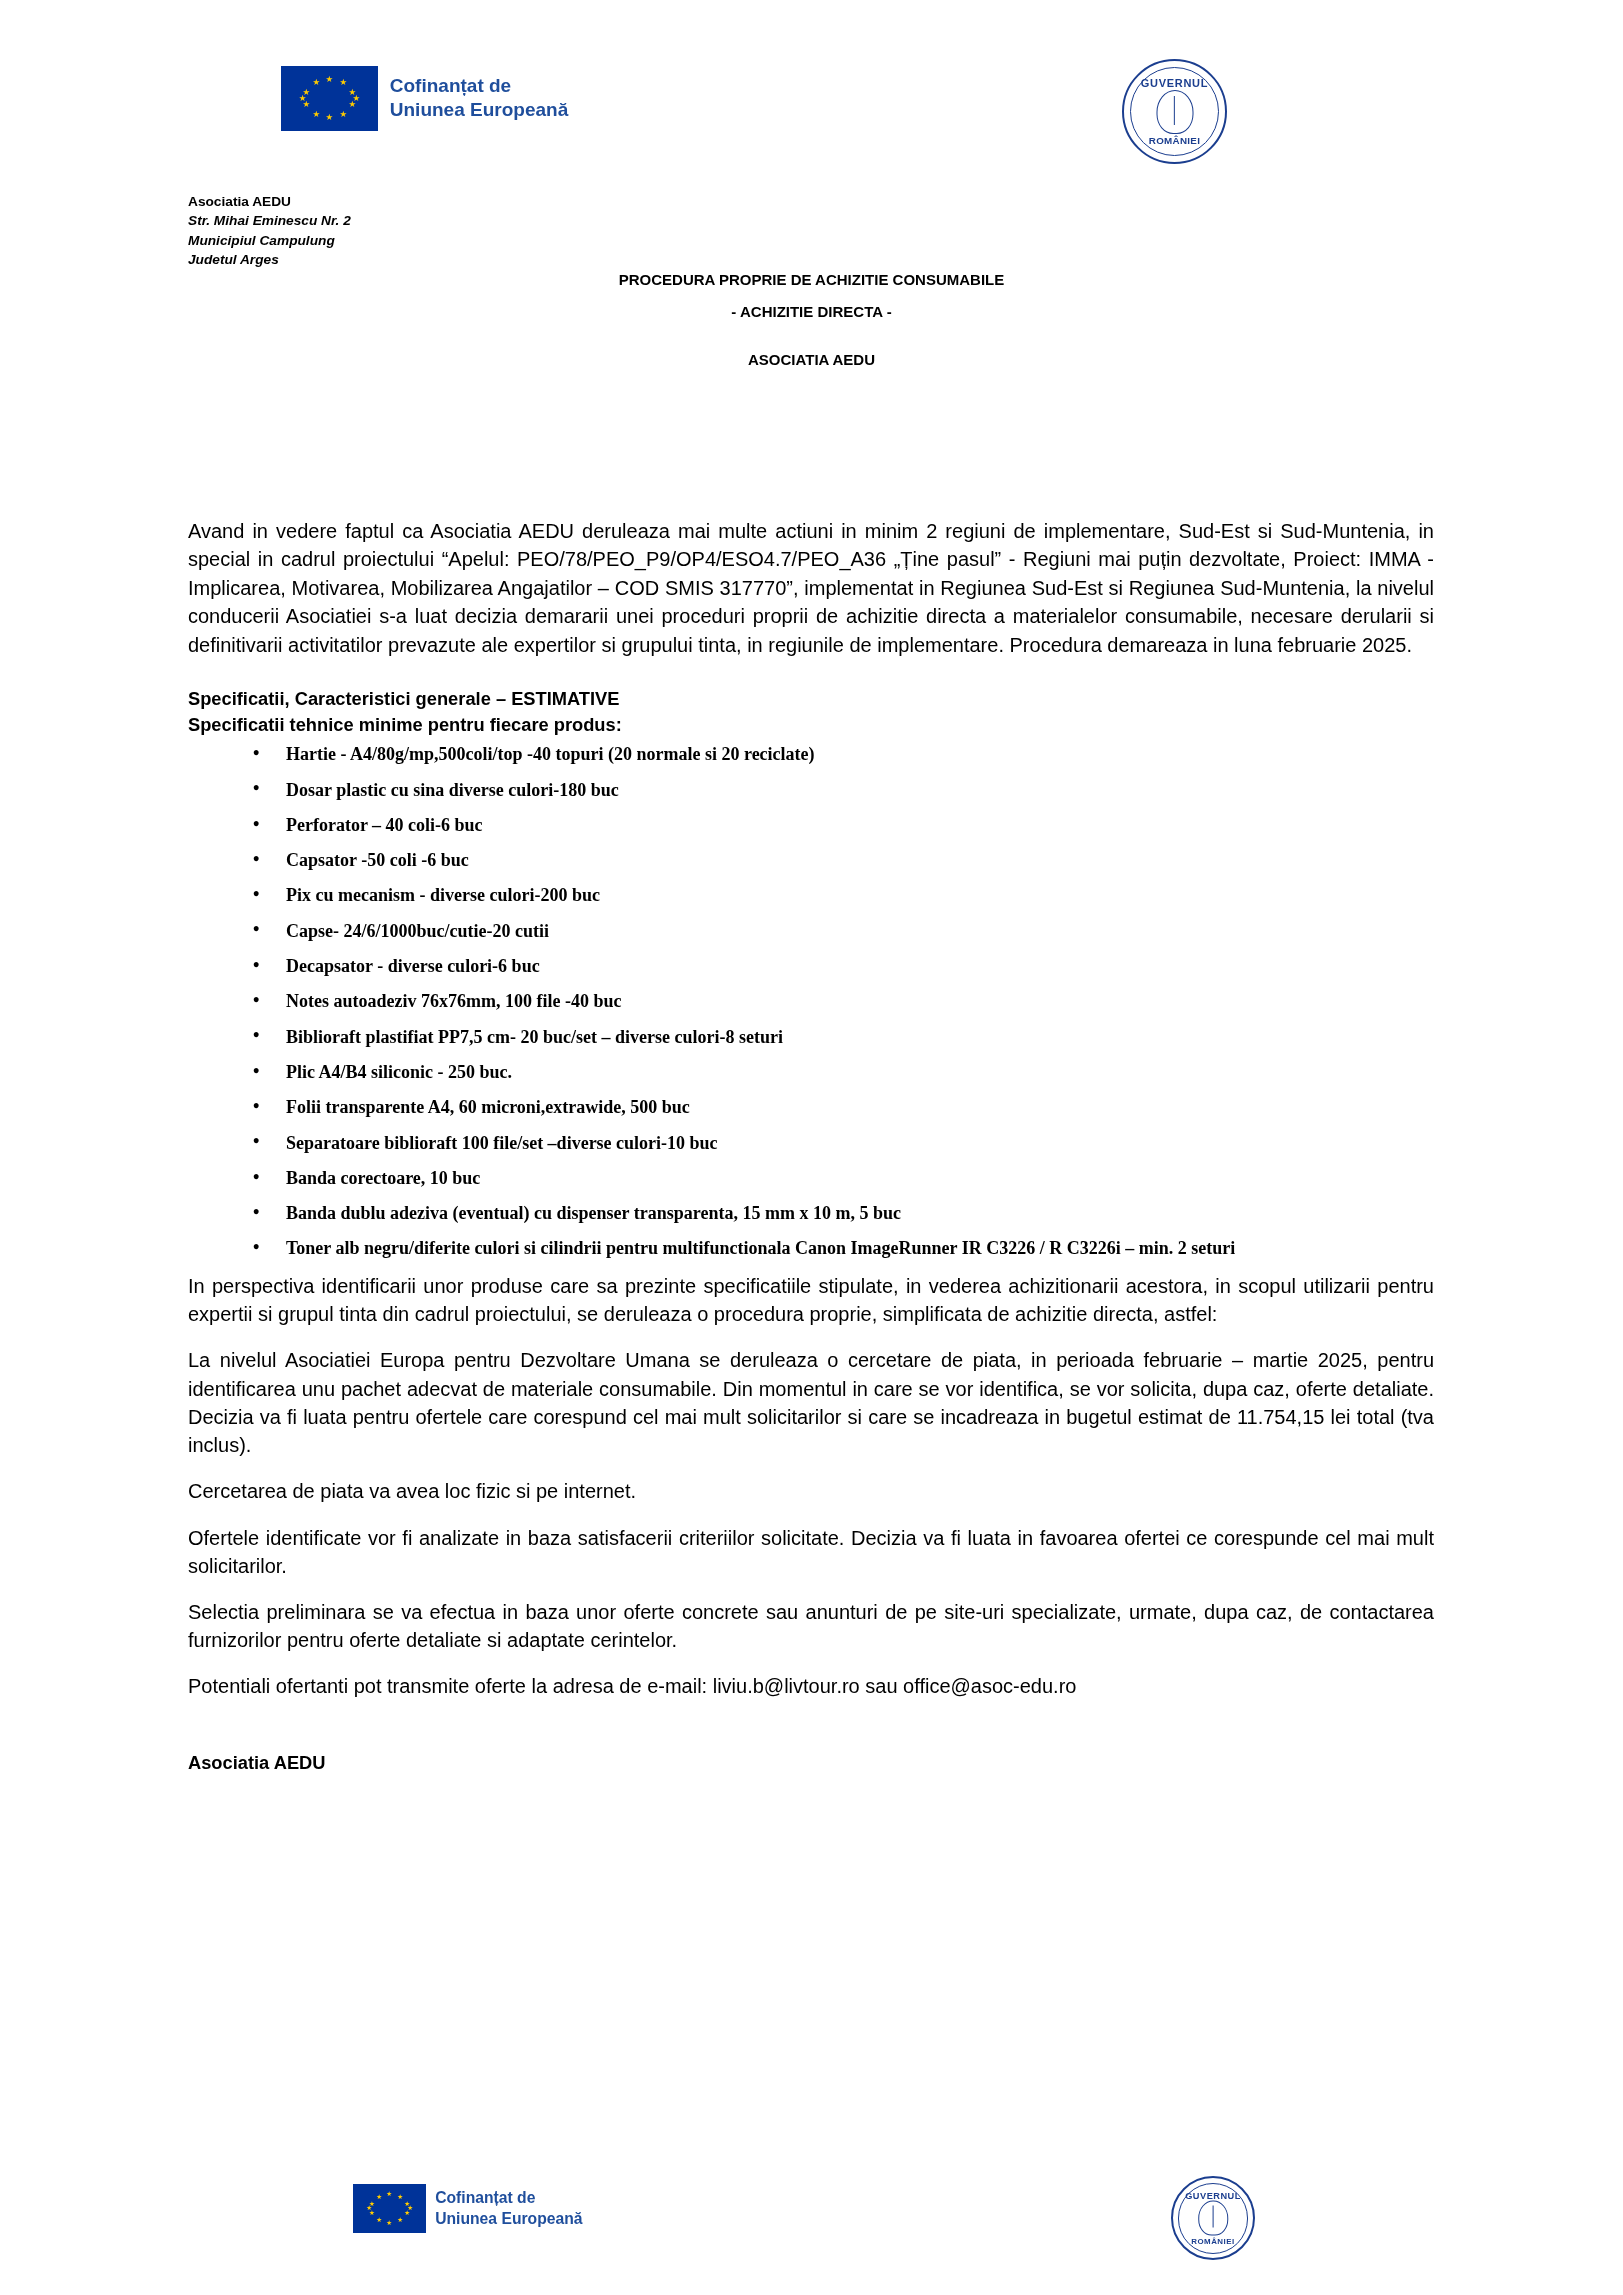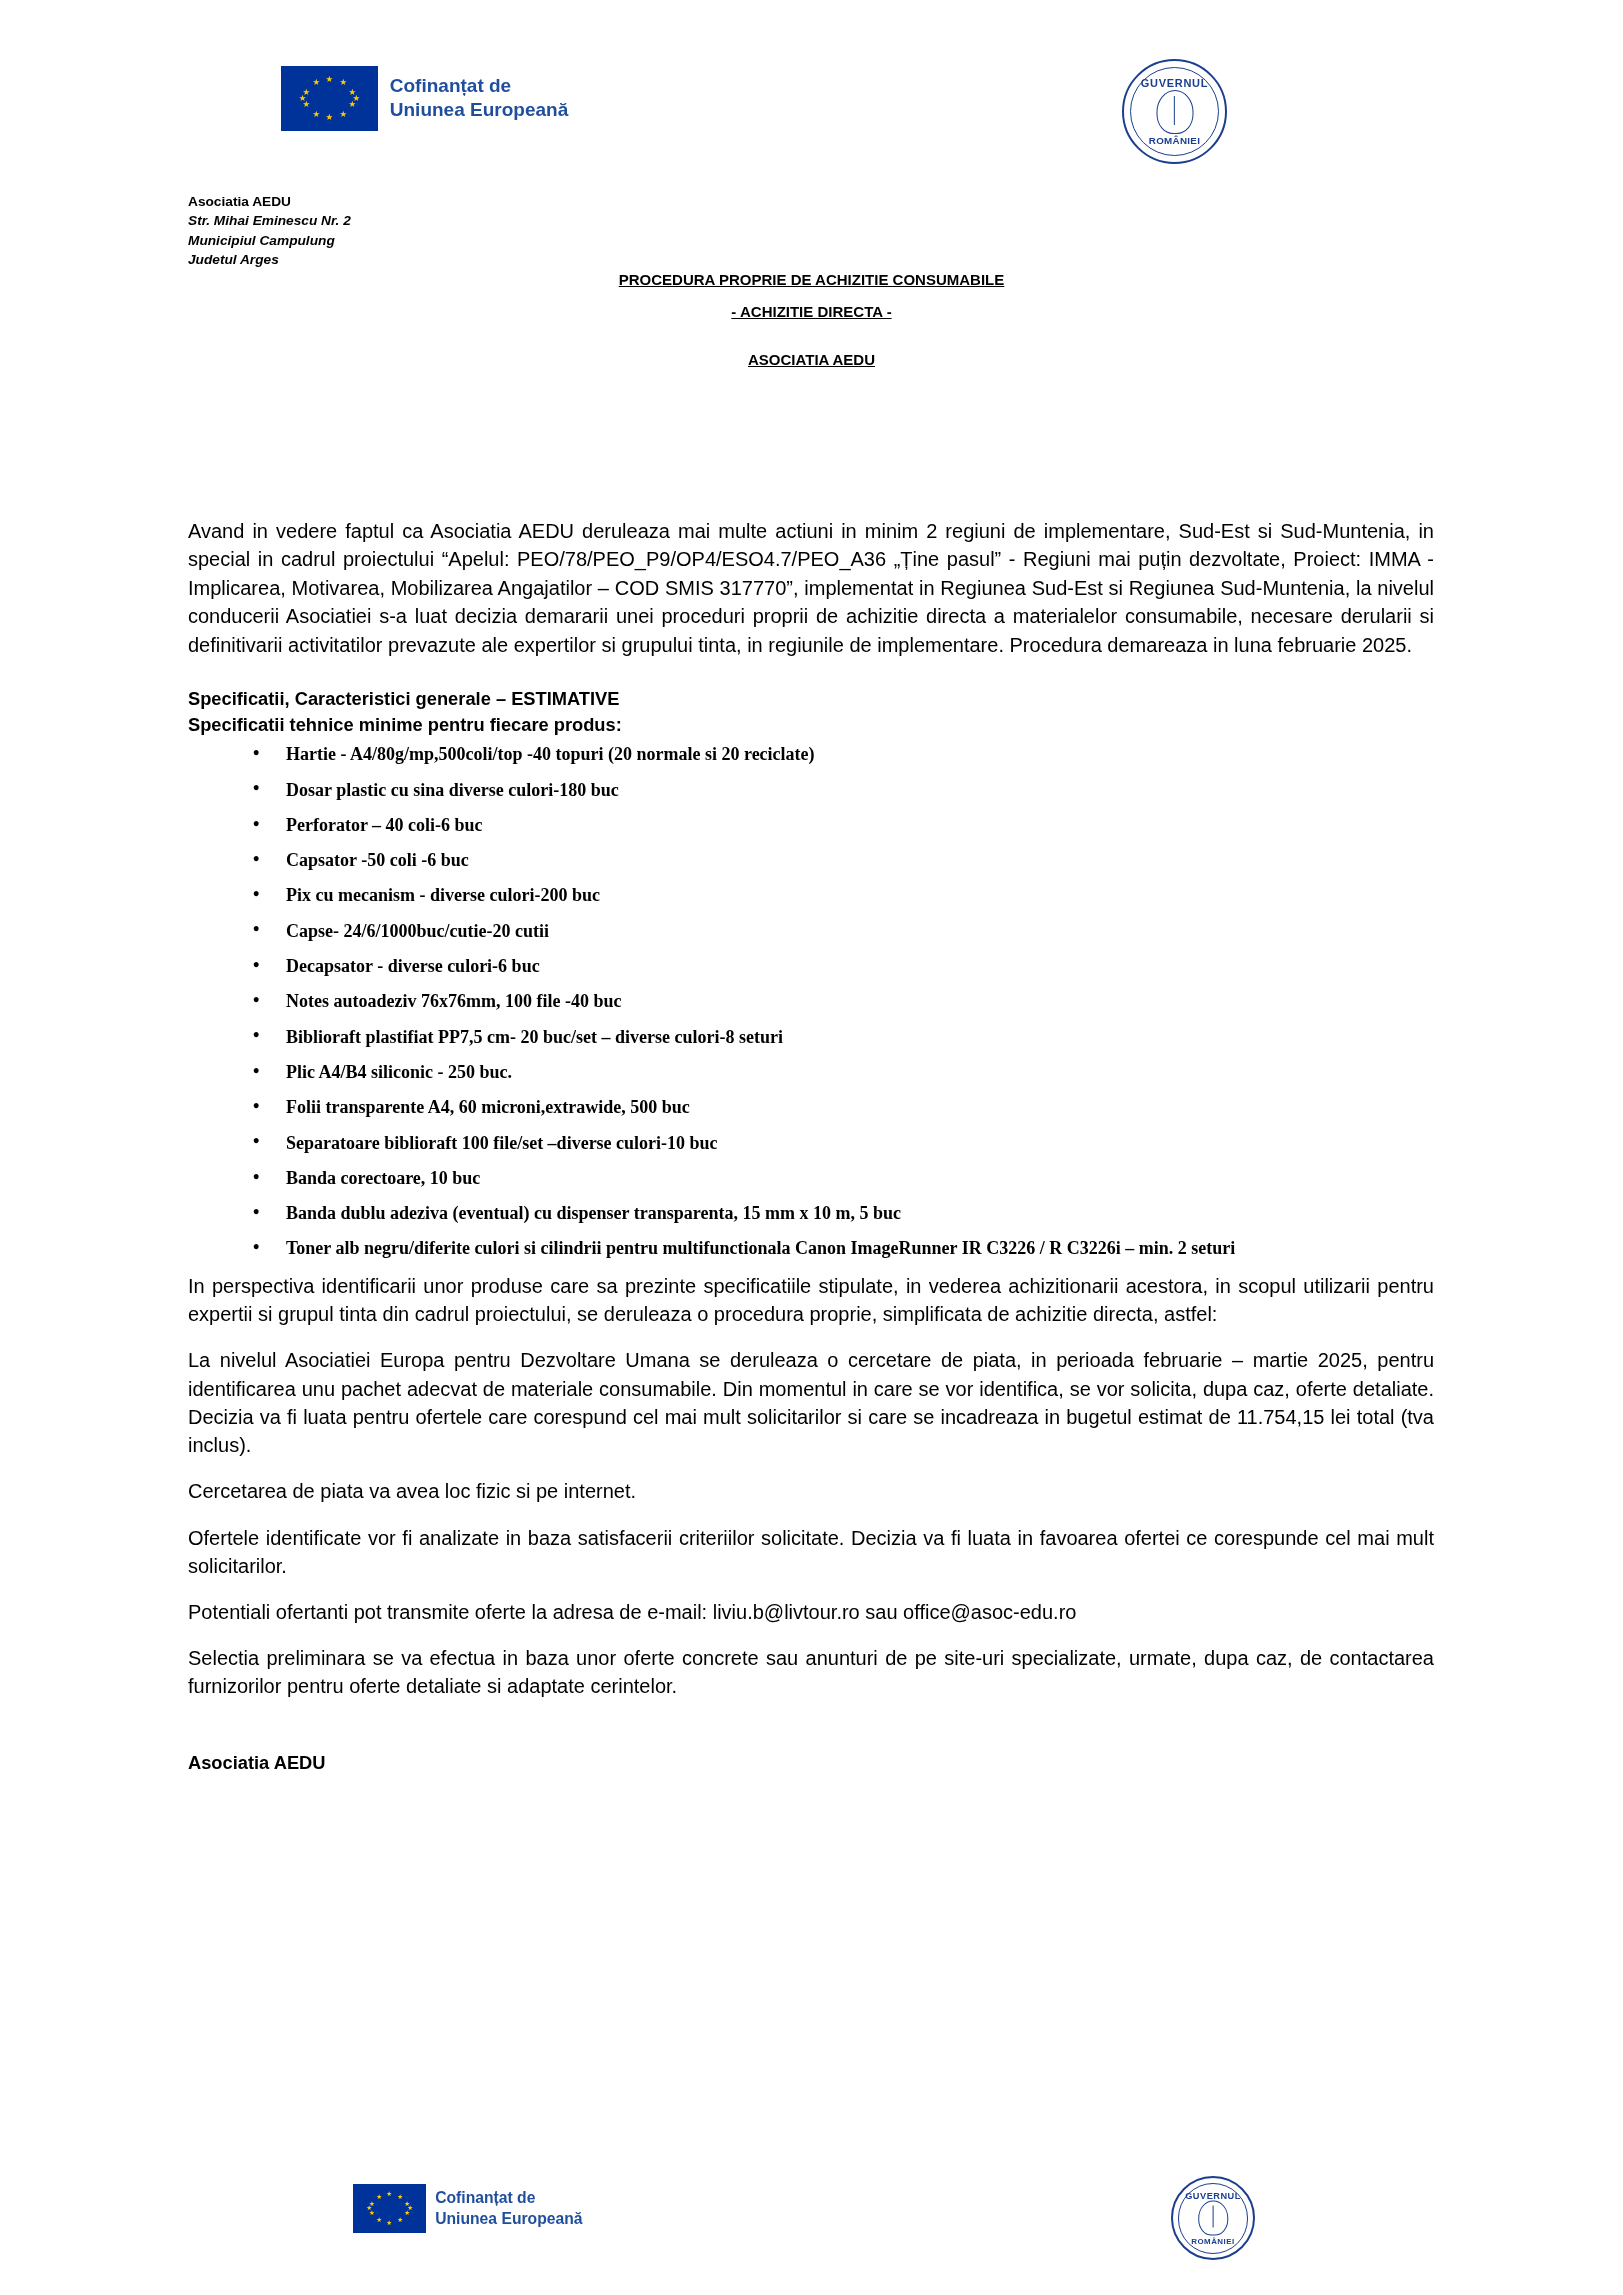--- a/index.html
+++ b/index.html
@@ -126,21 +126,20 @@
 
   
   .titles {
     position: absolute;
     left: 0;
     top: 271px;
     width: 100%;
     text-align: center;
     font-weight: bold;
     font-size: 15px;
-    text-decoration: underline;
   }
   .titles .t2 { margin-top: 15px; }
   .titles .t3 { margin-top: 31px; }
 
   
   .body {
     position: absolute;
     left: 188px;
     top: 517px;
     width: 1246px;
@@ -353,22 +352,22 @@
       <li>Separatoare biblioraft 100 file/set –diverse culori-10 buc</li>
       <li>Banda corectoare, 10 buc</li>
       <li>Banda dublu adeziva (eventual) cu dispenser transparenta, 15 mm x 10 m, 5 buc</li>
       <li>Toner alb negru/diferite culori si cilindrii pentru multifunctionala Canon ImageRunner IR C3226 / R C3226i – min. 2 seturi</li>
     </ul>
 
     <p class="para after-list">In perspectiva identificarii unor produse care sa prezinte specificatiile stipulate, in vederea achizitionarii acestora, in scopul utilizarii pentru expertii si grupul tinta din cadrul proiectului, se deruleaza o procedura proprie, simplificata de achizitie directa, astfel:</p>
     <p class="para">La nivelul Asociatiei Europa pentru Dezvoltare Umana se deruleaza o cercetare de piata, in perioada februarie – martie 2025, pentru identificarea unu pachet adecvat de materiale consumabile. Din momentul in care se vor identifica, se vor solicita, dupa caz, oferte detaliate. Decizia va fi luata pentru ofertele care corespund cel mai mult solicitarilor si care se incadreaza in bugetul estimat de 11.754,15 lei total (tva inclus).</p>
     <p class="para">Cercetarea de piata va avea loc fizic si pe internet.</p>
     <p class="para">Ofertele identificate vor fi analizate in baza satisfacerii criteriilor solicitate. Decizia va fi luata in favoarea ofertei ce corespunde cel mai mult solicitarilor.</p>
+    <p class="para">Selectia preliminara se va efectua in baza unor oferte concrete sau anunturi de pe site-uri specializate, urmate, dupa caz, de contactarea furnizorilor pentru oferte detaliate si adaptate cerintelor.</p>
     <p class="para">Potentiali ofertanti pot transmite oferte la adresa de e-mail: liviu.b@livtour.ro sau office@asoc-edu.ro</p>
-    <p class="para">Selectia preliminara se va efectua in baza unor oferte concrete sau anunturi de pe site-uri specializate, urmate, dupa caz, de contactarea furnizorilor pentru oferte detaliate si adaptate cerintelor.</p>
 
     <div class="signature">Asociatia AEDU</div>
   </div>
 
   <div class="footer-logos">
 
     <div class="eu-logo-bot">
       <div class="eu-flag-sm">
         <span class="star" style="left:33px; top:6.5px;">★</span>
         <span class="star" style="left:44px; top:9.5px;">★</span>

